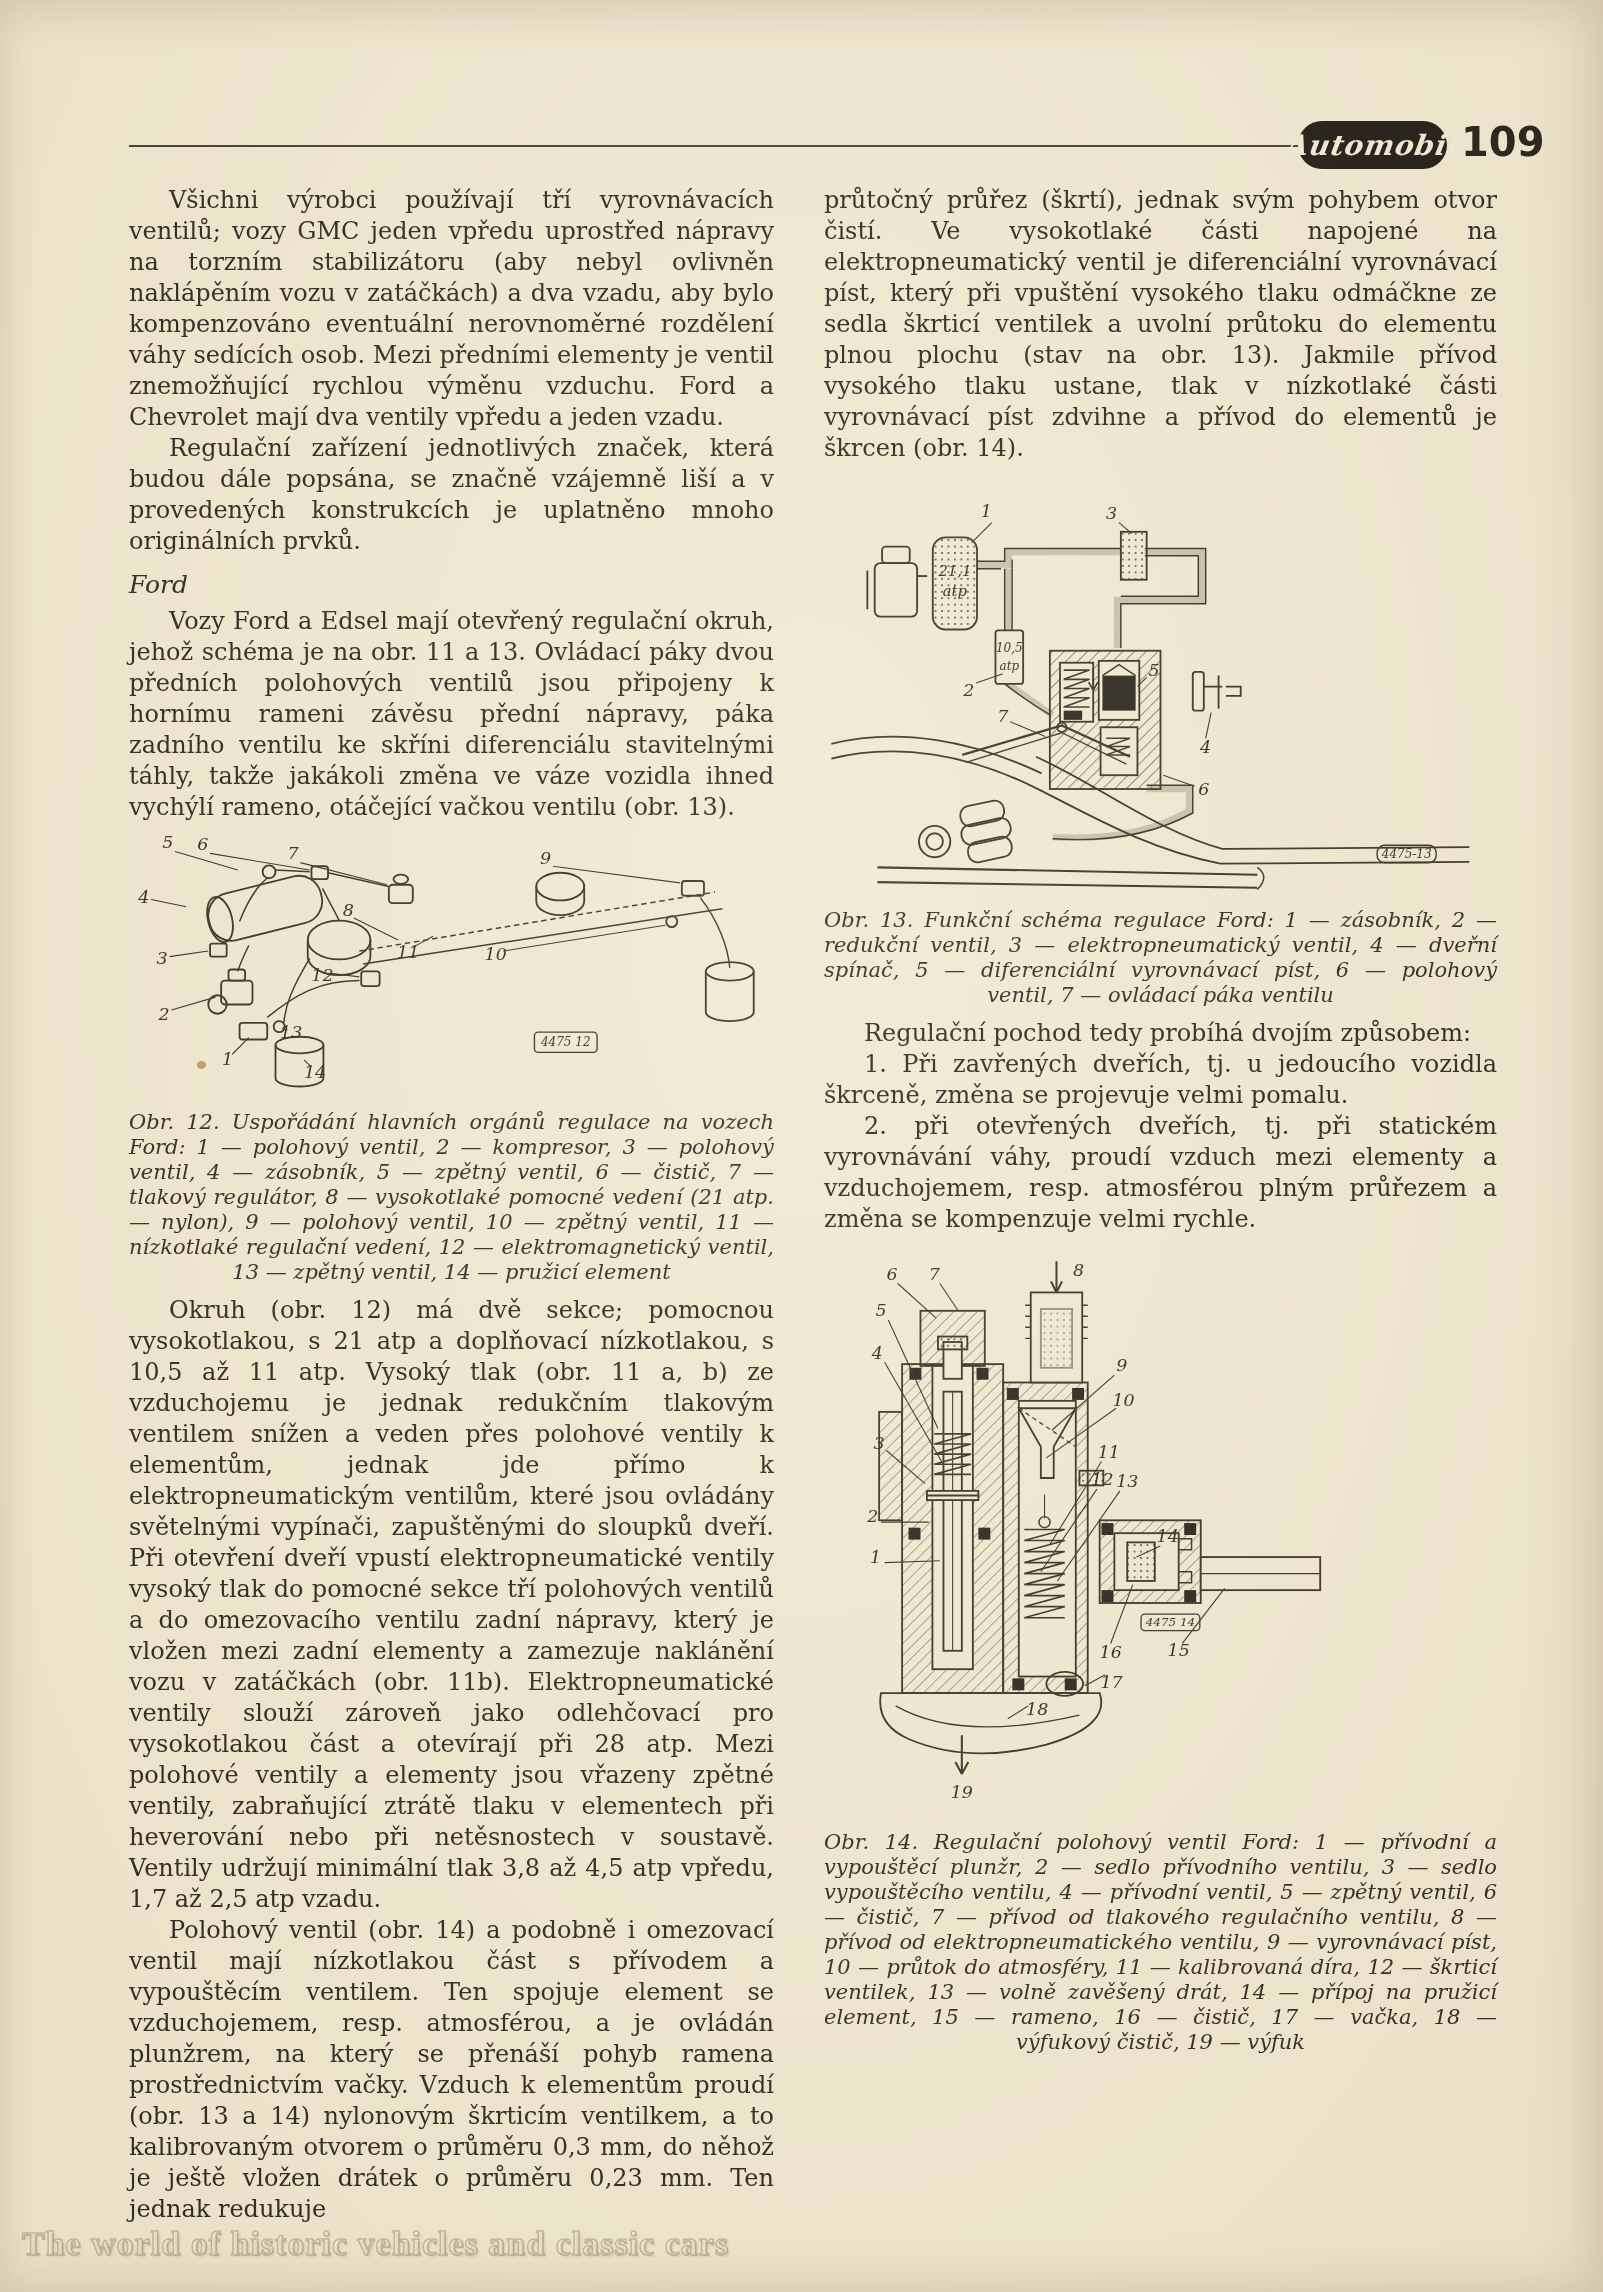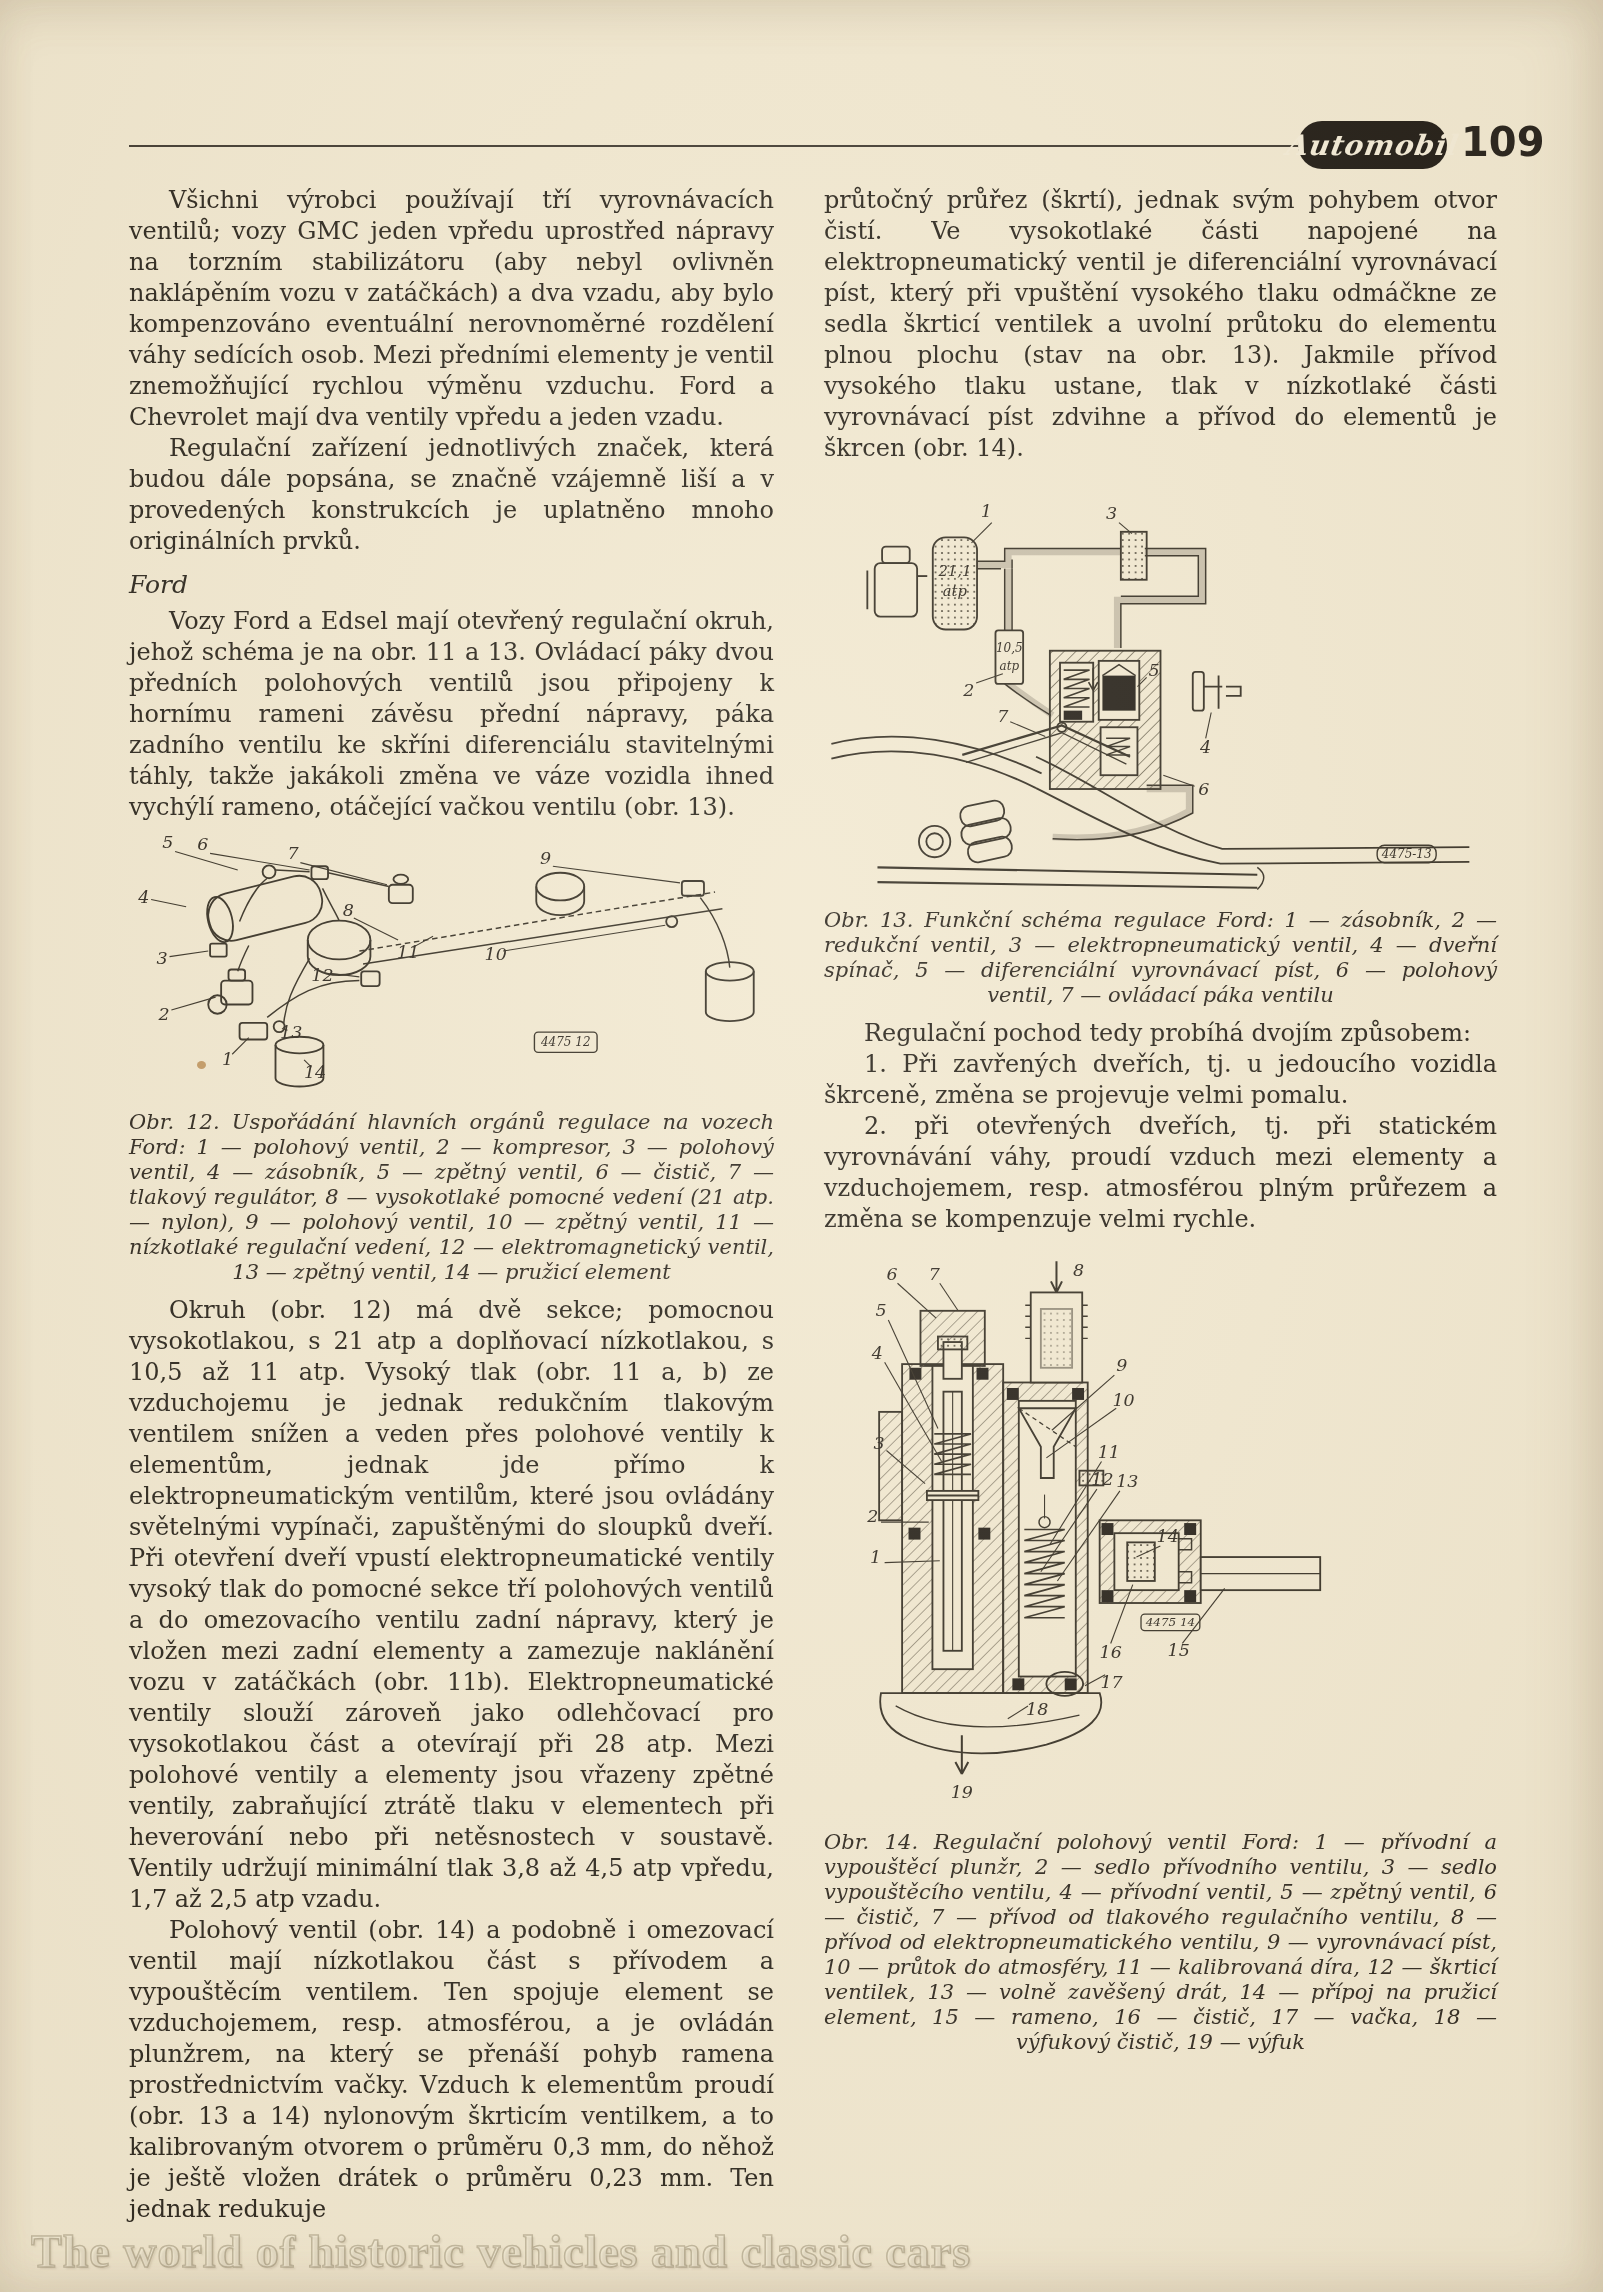--- a/index.html
+++ b/index.html
@@ -30,22 +30,22 @@
         text-align-last:center;margin:2px 0 10px 0;text-indent:0;color:#312b22;}
   svg text.callout{font-family:"DejaVu Serif",serif;font-style:italic;font-size:19px;fill:#332d24;}
   svg text.small-label{font-family:"DejaVu Serif",serif;font-style:italic;font-size:16px;fill:#332d24;}
   svg text.stamp-text{font-family:"DejaVu Serif",serif;font-style:italic;font-size:13px;fill:#332d24;}
   
   .watermark{position:absolute;left:0;top:2032px;width:1604px;overflow:hidden;pointer-events:none;z-index:6;}
   .wm-big{white-space:nowrap;font-family:"Liberation Serif",serif;font-size:211px;font-weight:bold;
         letter-spacing:-4px;transform:scaleX(.93);transform-origin:left top;
         color:rgba(250,246,232,.22);-webkit-text-stroke:2px rgba(125,112,82,.38);
         text-shadow:3px 3px 3px rgba(125,112,82,.18);}
-  .wm-tag{position:absolute;left:31px;top:2225px;white-space:nowrap;pointer-events:none;z-index:6;
-        font-family:"Liberation Serif",serif;font-size:46px;font-weight:bold;letter-spacing:1px;
+  .wm-tag{position:absolute;left:22px;top:2225px;white-space:nowrap;pointer-events:none;z-index:6;
+        font-family:"Liberation Serif",serif;font-size:34px;font-weight:bold;letter-spacing:1px;
         color:rgba(250,246,232,.25);-webkit-text-stroke:1.5px rgba(125,112,82,.40);
         text-shadow:2px 2px 2px rgba(125,112,82,.18);}
   .speck{position:absolute;width:9px;height:8px;border-radius:50%;background:#b07b3a;opacity:.7;}
 </style>
 </head>
 <body>
 
 <div class="page">
 
   <div class="top-rule"></div>

